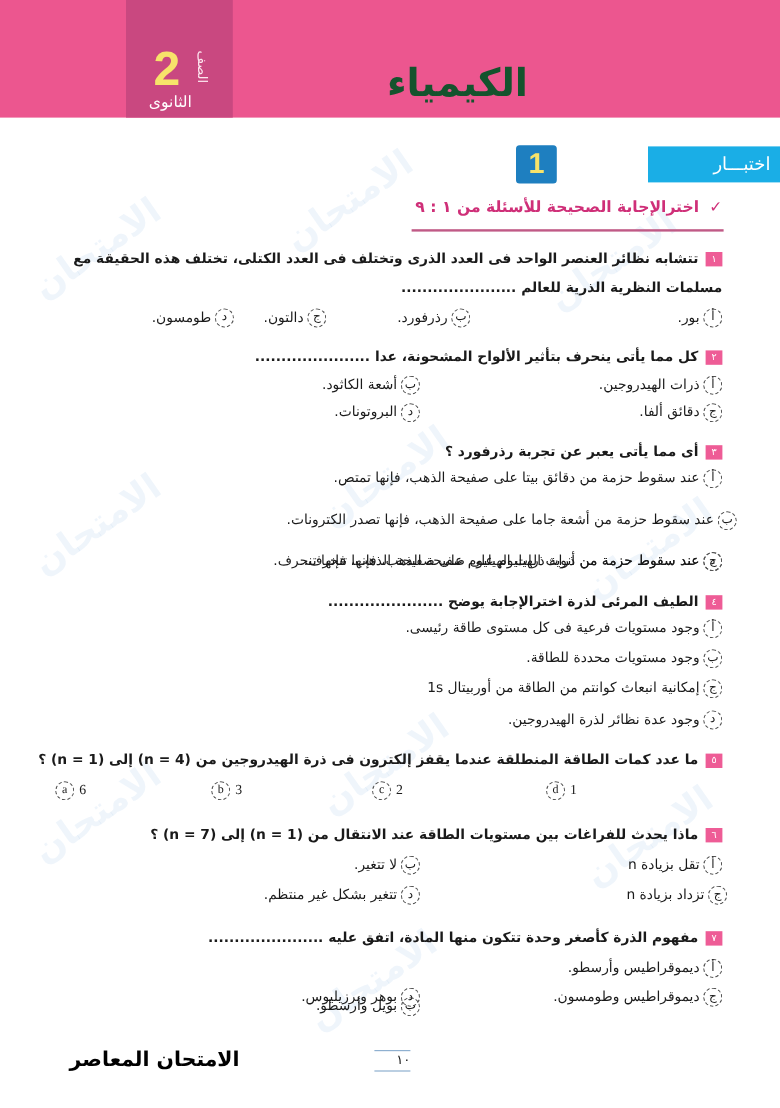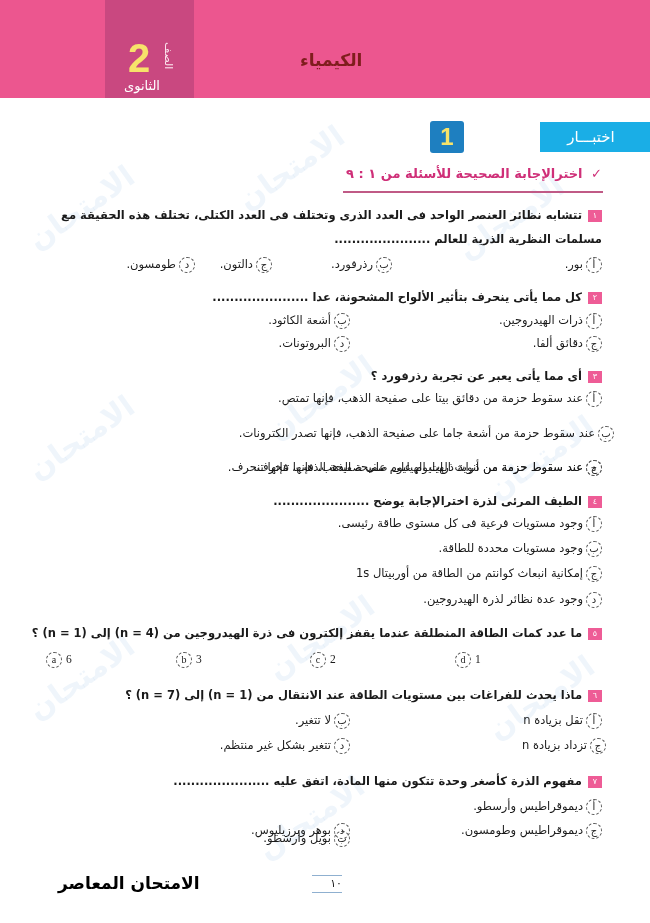--- a/index.html
+++ b/index.html
@@ -4,24 +4,24 @@
   <style>
     * { box-sizing: border-box; margin: 0; padding: 0; }
     html, body { width: 650px; height: 923px; background: #ffffff; overflow: hidden; }
     body { font-family: "DejaVu Sans", sans-serif; color: #1a1a1a; position: relative; }
 
     .header { position: absolute; left: 0; top: 0; width: 650px; height: 98px; background: #ec568f; }
     .grade-box { position: absolute; left: 105px; top: 0; width: 89px; height: 98px; background: #c94880; }
     .grade-num { position: absolute; left: 128px; top: 38px; font-family: "Liberation Sans", sans-serif; font-weight: bold; font-size: 40px; color: #f7e36a; line-height: 1; }
     .grade-label-small { position: absolute; left: 163px; top: 42px; font-size: 11px; color: #fde6ef; writing-mode: vertical-rl; line-height: 1; }
     .grade-label { position: absolute; left: 124px; top: 78px; font-size: 13px; color: #ffffff; direction: rtl; }
-    .title { position: absolute; left: 300px; top: 50px; width: 140px; text-align: left; font-size: 17px; font-weight: bold; color: #7f1d1d; direction: rtl; font-family: "DejaVu Sans", sans-serif; }
+    .title { position: absolute; left: 300px; top: 50px; width: 140px; text-align: right; font-size: 32px; font-weight: bold; color: #14532d; direction: rtl; font-family: "DejaVu Sans", sans-serif; }
 
     .exam-banner { position: absolute; left: 540px; top: 122px; width: 110px; height: 30px; background: #1aaee6; }
-    .exam-banner-label { position: absolute; left: 540px; top: 122px; width: 102px; height: 30px; line-height: 30px; text-align: center; color: #ffffff; font-size: 15px; direction: rtl; }
+    .exam-banner-label { position: absolute; left: 540px; top: 122px; width: 102px; height: 30px; line-height: 30px; text-align: right; color: #ffffff; font-size: 15px; direction: rtl; }
     .exam-num { position: absolute; left: 430px; top: 121px; width: 34px; height: 32px; background: #1e7fc0; border-radius: 3px; color: #f7e36a; font-weight: bold; font-family: "Liberation Sans", sans-serif; font-size: 24px; text-align: center; line-height: 32px; }
 
     .instruction { position: absolute; right: 48px; top: 166px; font-size: 13px; font-weight: bold; color: #cf2f78; direction: rtl; white-space: nowrap; }
     .instruction-underline { position: absolute; left: 343px; top: 191px; width: 260px; height: 2px; background: #c05a86; }
     .check-icon { display: inline-block; color: #cf2f78; margin-left: 4px; }
 
     .q { position: absolute; right: 48px; direction: rtl; font-size: 11.5px; line-height: 23px; white-space: nowrap; }
     .q-num { display: inline-block; width: 14px; height: 12px; background: #ee5c96; color: #fff; font-size: 8px; line-height: 12px; text-align: center; margin-left: 6px; vertical-align: middle; }
     .q-text { font-weight: bold; }
     .opt { position: absolute; direction: rtl; font-size: 11.5px; line-height: 20px; white-space: nowrap; }

